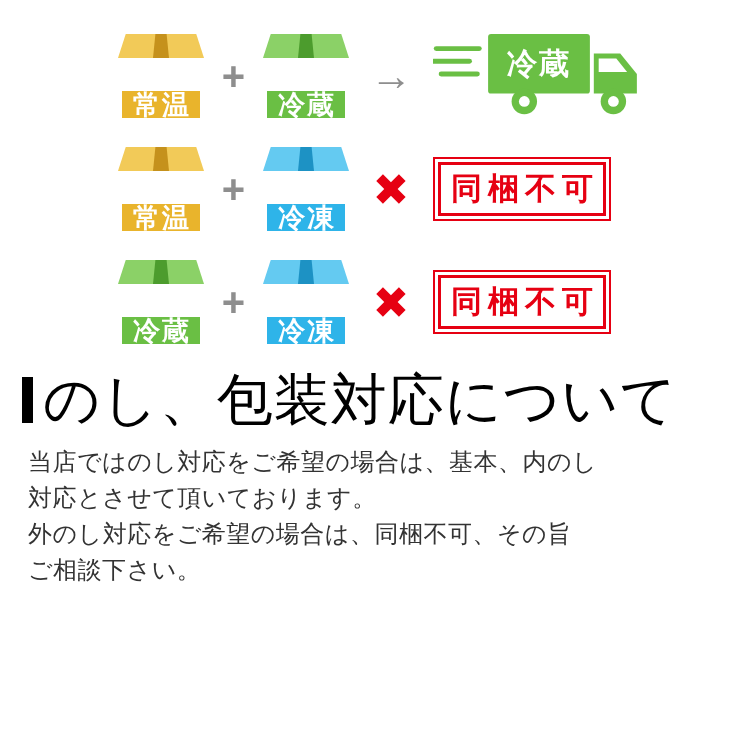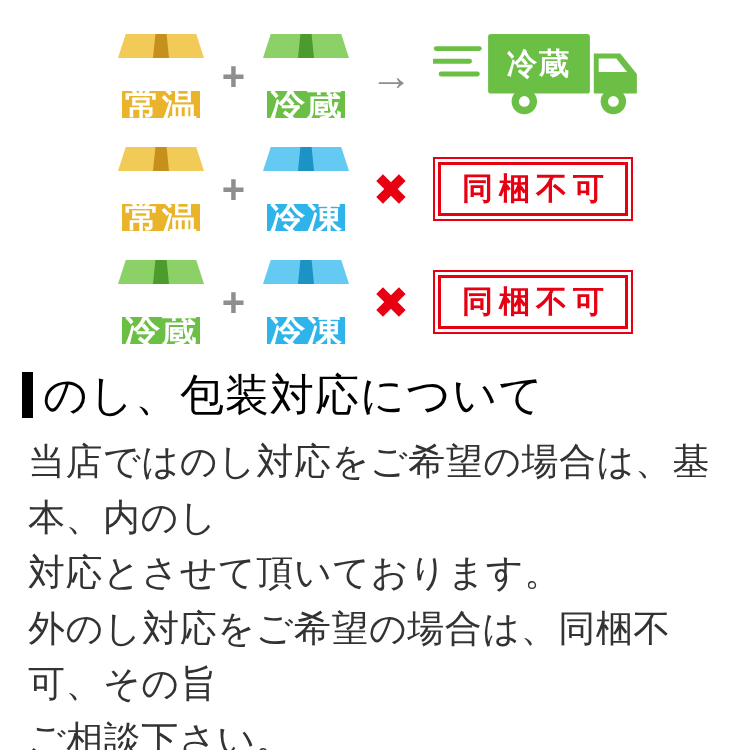--- a/index.html
+++ b/index.html
@@ -21,58 +21,58 @@
     background: var(--lid);
   }
   .pkg .tape {
     position: absolute; top: 0; left: 35px; width: 16px; height: 24px;
     clip-path: polygon(15% 0, 85% 0, 100% 100%, 0 100%);
     background: var(--tape);
   }
   .pkg .front {
     position: absolute; top: 25px; left: 4px; right: 4px; bottom: 0;
     background: var(--front);
-    color: #fff; font-weight: bold; font-size: 35px; letter-spacing: 2px; text-indent: 2px;
+    color: #fff; font-weight: bold; font-size: 27px; letter-spacing: 2px; text-indent: 2px;
     display: flex; align-items: center; justify-content: center; margin-top: 32px;
   }
   .pkg[data-variant="yellow"] { --front: var(--box-yellow); --lid: var(--box-yellow-light); --tape: var(--box-yellow-dark); }
   .pkg[data-variant="green"]  { --front: var(--box-green);  --lid: var(--box-green-light);  --tape: var(--box-green-dark); }
   .pkg[data-variant="blue"]   { --front: var(--box-blue);   --lid: var(--box-blue-light);   --tape: var(--box-blue-dark); }
 
   .op { width: 59px; text-align: center; font-size: 40px; font-weight: 600; color: var(--symbol-gray); }
   .sym { width: 84px; text-align: center; flex: 0 0 auto; }
   .sym.arrow { font-size: 42px; color: var(--symbol-gray); }
   .sym.cross { font-size: 44px; font-weight: bold; color: var(--stamp-red); }
 
   .truck { flex: 0 0 auto; display: block; }
   .truck .speed line { stroke: var(--box-green); stroke-width: 5; stroke-linecap: round; }
   .truck .t-body { fill: var(--box-green); }
   .truck .t-window { fill: #fff; }
   .truck .t-hub { fill: #fff; }
   .truck .t-label { fill: #fff; font-size: 31px; font-weight: bold; letter-spacing: 2px;
                     font-family: "Liberation Sans", "DejaVu Sans", sans-serif; }
 
-  .stamp { width: 200px; height: 64px; border: 2px solid var(--stamp-red); padding: 3px; background: #fff; flex: 0 0 auto; }
+  .stamp { width: 178px; height: 64px; border: 2px solid var(--stamp-red); padding: 3px; background: #fff; flex: 0 0 auto; }
   .stamp-inner {
     height: 100%; border: 3px solid var(--stamp-red);
     display: flex; align-items: center; justify-content: center;
     color: var(--stamp-red); font-size: 31px; font-weight: bold; letter-spacing: 6px; text-indent: 6px;
   }
 
   
   .info { padding: 0 28px 20px 28px; }
   .heading {
     margin: 16px 0 16px -6px;
-    font-size: 44px; font-weight: 500; color: var(--heading-color);
+    font-size: 56px; font-weight: 500; color: var(--heading-color);
     line-height: 1; letter-spacing: 1px;
     display: flex; align-items: center;
   }
   .heading .bar { width: 11px; height: 46px; background: var(--heading-color); margin-right: 10px; flex: 0 0 auto; }
   .para {
-    font-size: 37px; line-height: 1.5; color: var(--body-text-color);
+    font-size: 24px; line-height: 1.5; color: var(--body-text-color);
     white-space: pre-line; letter-spacing: 0.5px;
   }
 </style>
 </head>
 <body>
 
 <div class="page">
 
   <section class="diagram">
 

